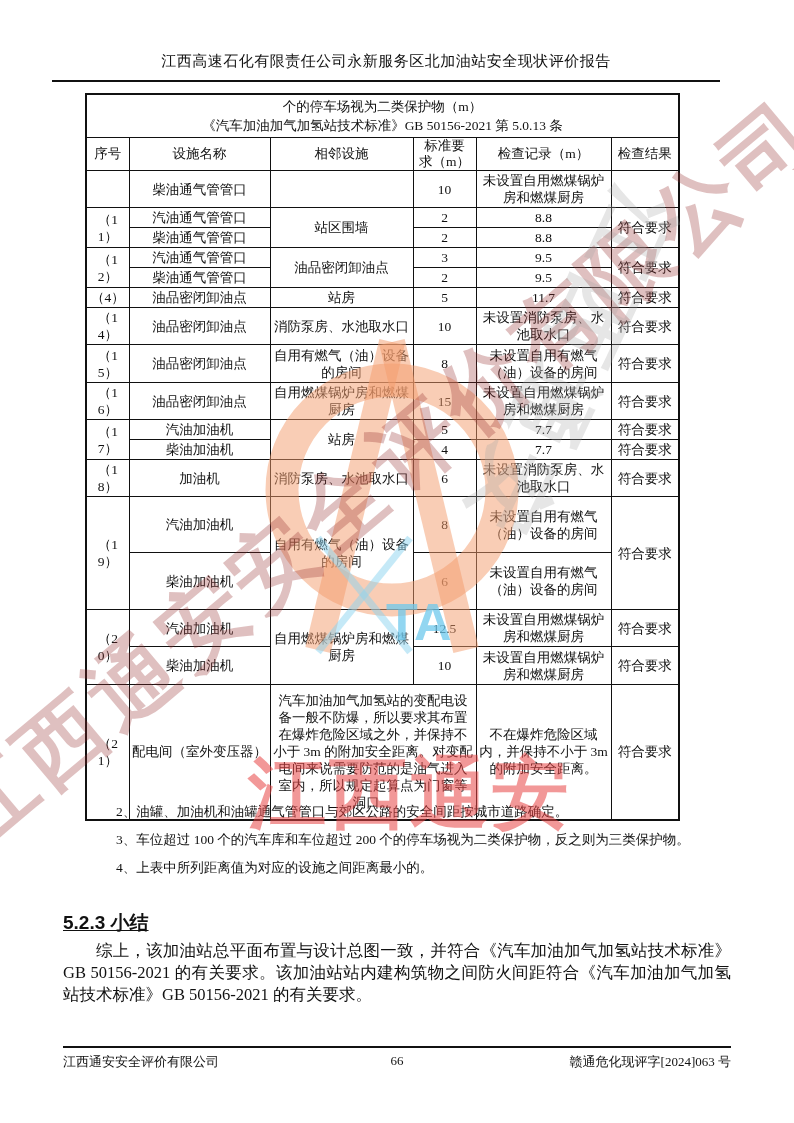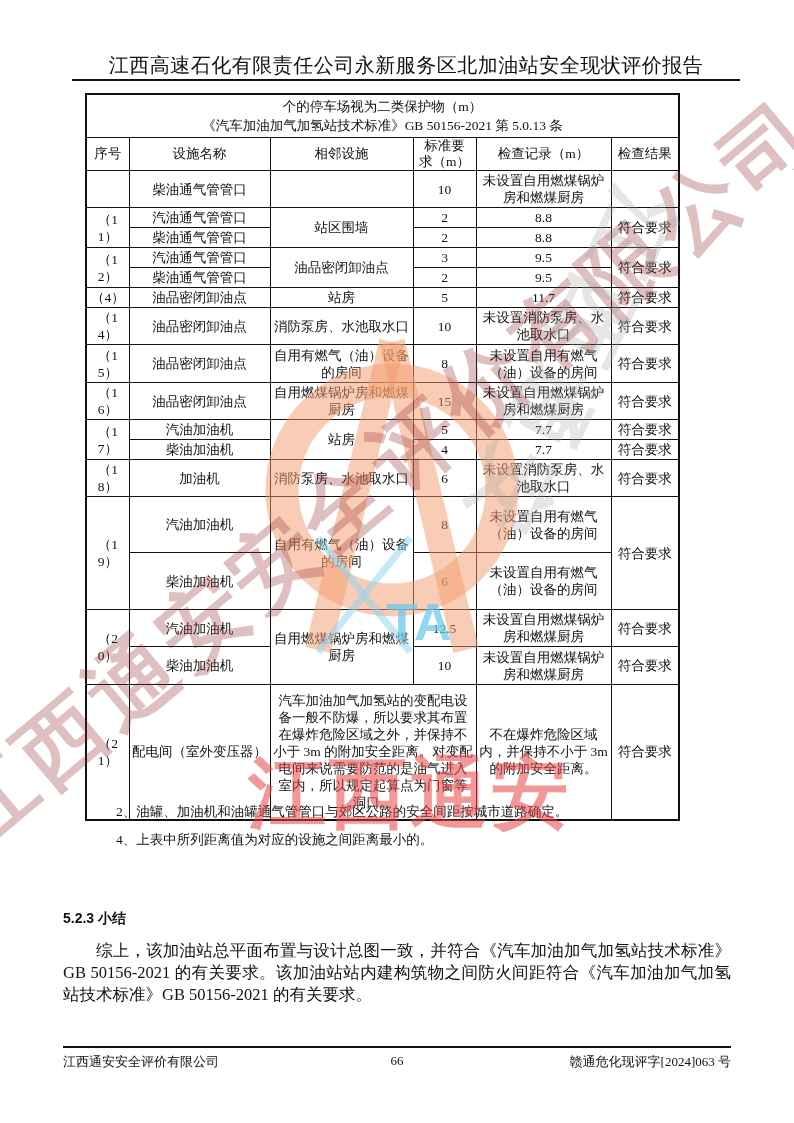--- a/index.html
+++ b/index.html
@@ -3,23 +3,23 @@
 <meta charset="utf-8">
 <style>
   html,body{margin:0;padding:0;background:#888;}
   .page{
     position:relative;width:794px;height:1123px;margin:0 auto;
     background:#ffffff;overflow:hidden;
     font-family:"Liberation Serif","DejaVu Serif",serif;color:#111;
   }
   
   .doc-header{
-    position:absolute;left:72px;top:52px;width:668px;
-    text-align:center;font-size:20px;letter-spacing:.5px;
-    padding-bottom:0;border-bottom:2px solid #111;
+    position:absolute;left:52px;top:52px;width:668px;
+    text-align:center;font-size:15px;letter-spacing:.5px;
+    padding-bottom:9px;border-bottom:2px solid #111;
   }
   
   .report-table{
     position:absolute;left:85px;top:93px;width:593px;
     border-collapse:collapse;table-layout:fixed;
     font-size:13.5px;
   }
   .report-table td{
     border:1px solid #111;text-align:center;vertical-align:middle;
     padding:1px 2px;line-height:17px;word-break:break-all;
@@ -33,21 +33,21 @@
     padding:2px 5px;line-height:19px;
   }
   
   .notes{position:absolute;left:99px;top:803px;width:612px;font-size:13.5px;}
   .note-line{line-height:17px;margin-bottom:11px;}
   .note-line.indent{margin-left:17px;}
   
   .section-heading{
     position:absolute;left:63px;top:910px;
     font-family:"Liberation Sans","DejaVu Sans",sans-serif;
-    font-weight:bold;font-size:14px;
+    font-weight:bold;font-size:19px;text-decoration:underline;
   }
   .section-paragraph{
     position:absolute;left:63px;top:940px;width:668px;
     font-size:16.5px;line-height:22px;text-align:justify;text-indent:2em;
   }
   
   .doc-footer{
     position:absolute;left:63px;top:1046px;width:668px;
     border-top:2px solid #111;padding-top:5px;
     font-size:13px;display:flex;justify-content:space-between;align-items:baseline;
@@ -236,20 +236,21 @@
             <td>配电间（室外变压器）</td>
             <td colspan="2" class="cell-long">汽车加油加气加氢站的变配电设备一般不防爆，所以要求其布置在爆炸危险区域之外，并保持不小于 3m 的附加安全距离。对变配电间来说需要防范的是油气进入室内，所以规定起算点为门窗等洞口。</td>
             <td>不在爆炸危险区域内，并保持不小于 3m 的附加安全距离。</td>
             <td>符合要求</td>
           </tr>
         </tbody>
     </table>
 
     <div class="notes">
       <div class="note-line indent">2、油罐、加油机和油罐通气管管口与郊区公路的安全间距按城市道路确定。</div>
+      <div class="note-line indent">3、车位超过 100 个的汽车库和车位超过 200 个的停车场视为二类保护物，反之则为三类保护物。</div>
       <div class="note-line indent">4、上表中所列距离值为对应的设施之间距离最小的。</div>
     </div>
 
     <div class="section-heading">5.2.3 小结</div>
     <div class="section-paragraph">综上，该加油站总平面布置与设计总图一致，并符合《汽车加油加气加氢站技术标准》GB 50156-2021 的有关要求。该加油站站内建构筑物之间防火间距符合《汽车加油加气加氢站技术标准》GB 50156-2021 的有关要求。</div>
 
     <div class="doc-footer">
       <span>江西通安安全评价有限公司</span>
       <span class="center">66</span>
       <span>赣通危化现评字[2024]063 号</span>

